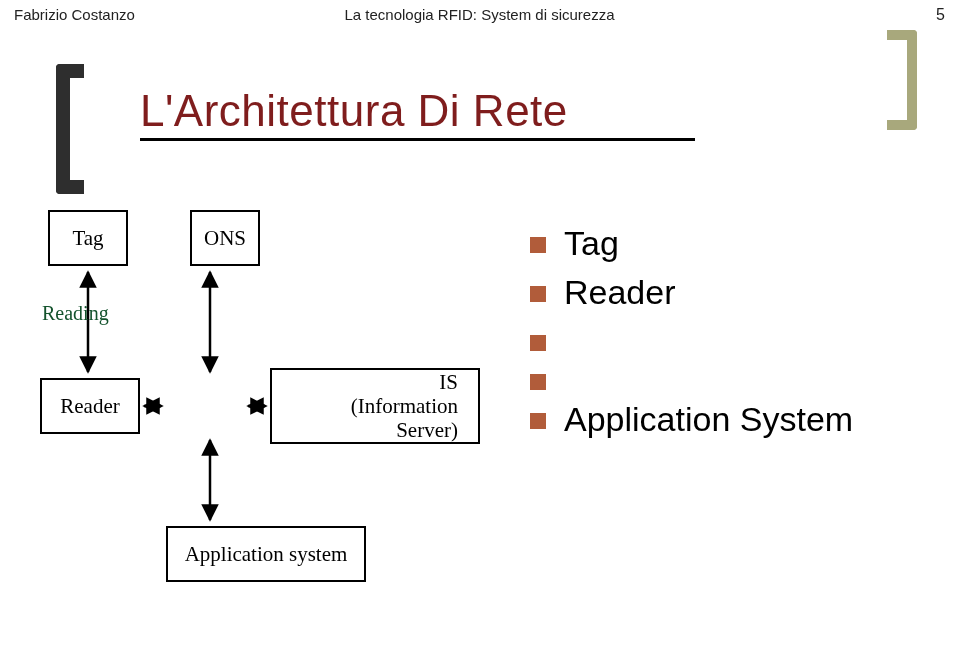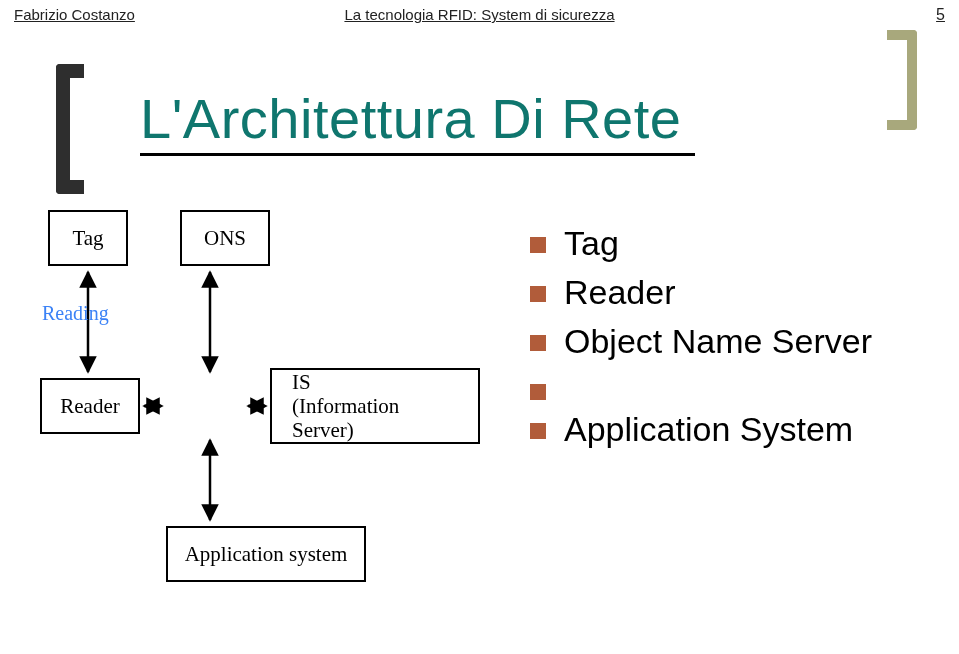--- a/index.html
+++ b/index.html
@@ -12,21 +12,21 @@
     overflow: hidden;
   }
   .header {
     display: flex;
     justify-content: space-between;
     align-items: baseline;
     padding: 6px 14px 4px 14px;
     font-size: 15px;
     color: #222;
   }
-  .header-left, .header-center, .header-right { flex: 1; text-decoration: underline; }
+  .header-left, .header-center, .header-right { flex: 1; }
   .header-center { text-align: center; }
   .header-right { text-align: right; font-size: 16px; }
   
   .right-bracket {
     position: absolute;
     right: 42px;
     top: 30px;
     width: 30px;
     height: 100px;
     border-right: 10px solid #999966;
@@ -49,23 +49,23 @@
     border-top-left-radius: 4px;
     border-bottom-left-radius: 4px;
   }
   .title-wrap {
     position: absolute;
     left: 140px;
     top: 86px;
     width: 700px;
   }
   .title {
-    font-size: 56px;
+    font-size: 44px;
     font-weight: 500;
-    color: #0f766e;
+    color: #7f1d1d;
     letter-spacing: 0.5px;
   }
   .title-underline {
     height: 3px;
     background: #000;
     width: 555px;
     margin-top: 2px;
   }
   
   .diagram {
@@ -79,30 +79,30 @@
     position: absolute;
     border: 2.5px solid #000;
     background: #fff;
     display: flex;
     align-items: center;
     justify-content: center;
     font-family: "Times New Roman", Times, serif;
     font-size: 21px;
   }
   .tag-box    { left: 8px;   top: 0;    width: 80px;  height: 56px; }
-  .ons-box    { left: 140px; top: 0;    width: 90px;  height: 56px; }
+  .ons-box    { left: 150px; top: 0;    width: 70px;  height: 56px; }
   .reader-box { left: 0;     top: 168px; width: 100px; height: 56px; }
   .mw-box     { left: 126px; top: 168px; width: 78px;  height: 56px; }
-  .is-box     { left: 230px; top: 158px; width: 210px; height: 76px; text-align: left; line-height: 1.15; padding: 20px; }
+  .is-box     { left: 230px; top: 158px; width: 210px; height: 76px; text-align: right; line-height: 1.15; padding: 20px; }
   .app-box    { left: 126px; top: 316px; width: 200px; height: 56px; }
   .dlabel {
     position: absolute;
     font-family: "Times New Roman", Times, serif;
     font-size: 20px;
-    color: #3b82f6;
+    color: #14532d;
   }
   .reading-label { left: 2px; top: 92px; }
   svg.diagram-svg {
     position: absolute;
     left: 0; top: 0;
     width: 480px; height: 400px;
     overflow: visible;
   }
   
   .bullets {
@@ -183,21 +183,20 @@
   <div class="bullet-row">
     <div class="bullet-sq"></div>
     <div class="bullet-text">Tag</div>
   </div>
   <div class="bullet-row">
     <div class="bullet-sq"></div>
     <div class="bullet-text">Reader</div>
   </div>
   <div class="bullet-row">
     <div class="bullet-sq"></div>
-    <div class="bullet-text">Object Name Server</div>
   </div>
   <div class="bullet-row">
     <div class="bullet-sq"></div>
   </div>
   <div class="bullet-row">
     <div class="bullet-sq"></div>
     <div class="bullet-text">Application System</div>
   </div>
 </div>
 

